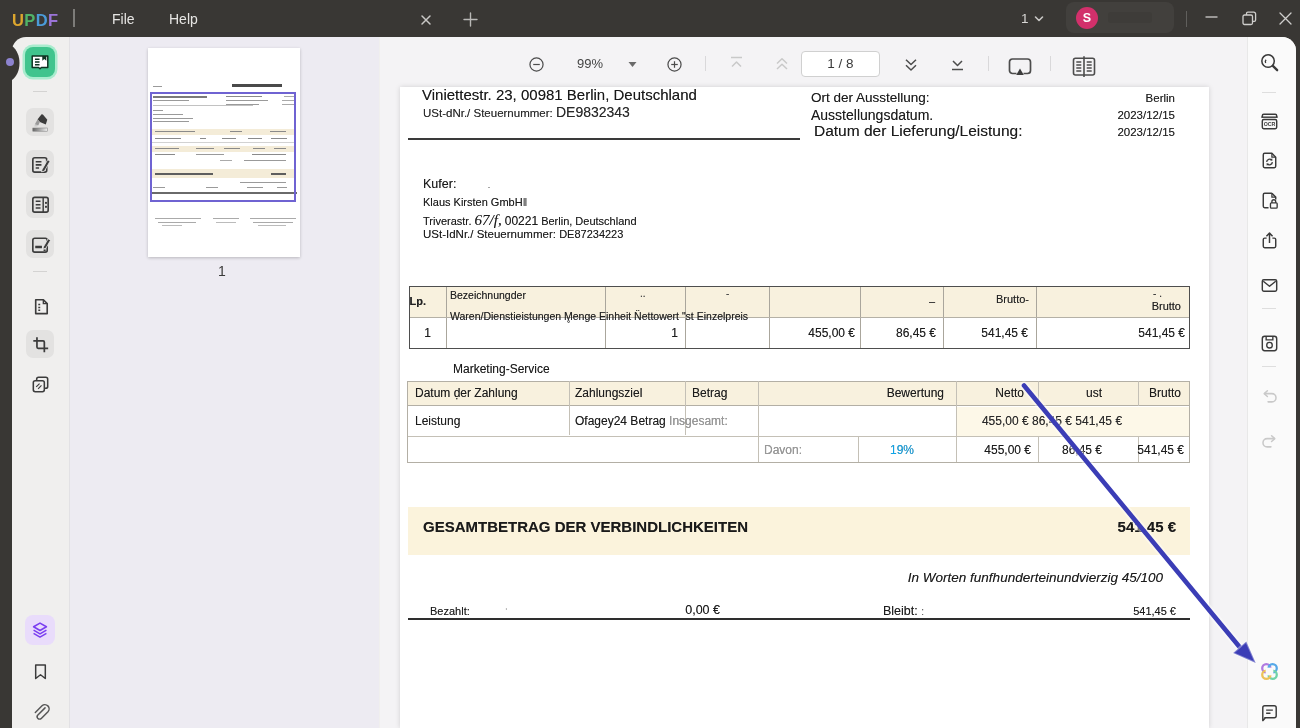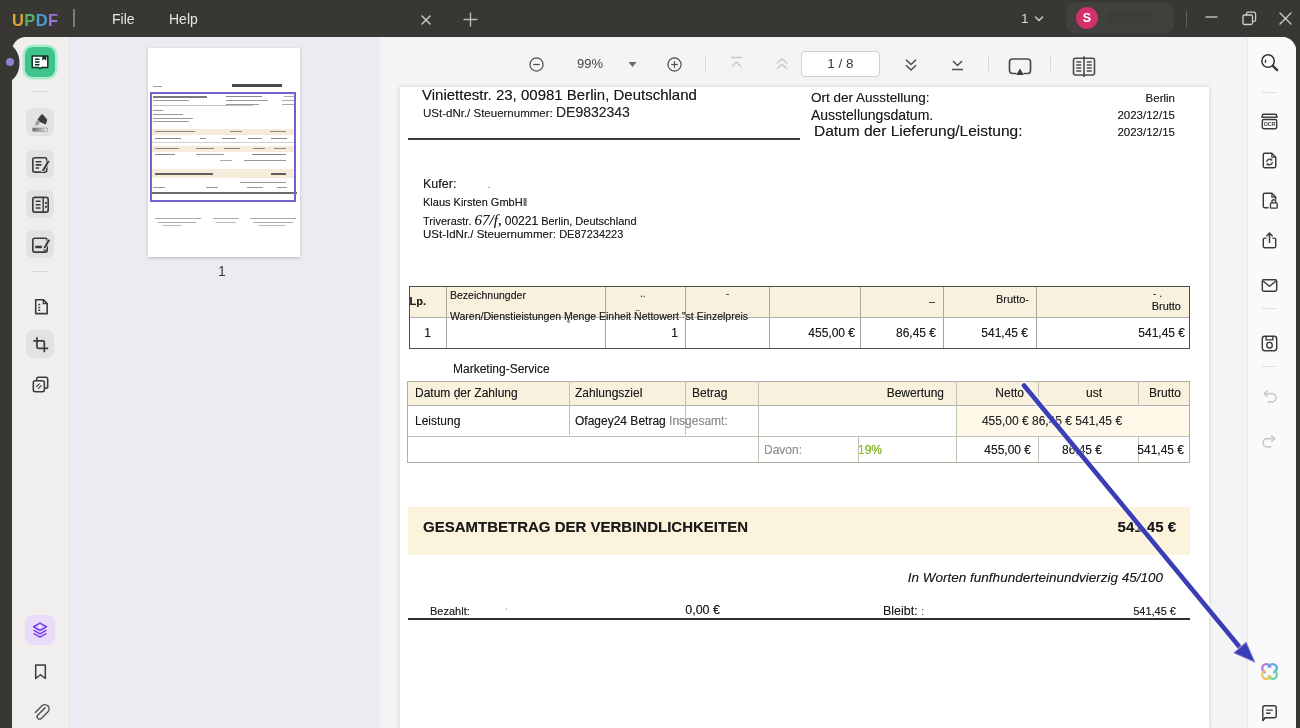--- a/index.html
+++ b/index.html
@@ -351,21 +351,21 @@
   <div class="cell" style="left:758px;top:386px;width:186px;text-align:right;font-size:12px;color:#1c1c1c;">Bewertung</div>
   <div class="cell" style="left:900px;top:386px;width:124px;text-align:right;font-size:12px;color:#1c1c1c;">Netto</div>
   <div class="cell" style="left:1038px;top:386px;width:64px;text-align:right;font-size:12px;color:#1c1c1c;">ust</div>
   <div class="cell" style="left:1100px;top:386px;width:81px;text-align:right;font-size:12px;color:#1c1c1c;">Brutto</div>
 
   <div class="cell" style="left:415px;top:414px;font-size:12px;color:#1c1c1c;">Leistung</div>
   <div class="cell" style="left:575px;top:414px;font-size:12px;color:#1c1c1c;">Ofagey24 Betrag <span style="color:#999;">Insgesamt:</span></div>
   <div class="cell" style="left:955px;top:414px;width:194px;text-align:center;font-size:12px;color:#2a2a2a;">455,00 € 86,45 € 541,45 €</div>
 
   <div class="cell" style="left:764px;top:443px;font-size:12px;color:#999;">Davon:</div>
-  <div class="cell" style="left:858px;top:443px;width:88px;text-align:left;font-size:12px;color:#84cc16;">19%</div>
+  <div class="cell" style="left:858px;top:443px;width:88px;text-align:center;font-size:12px;color:#0ea5e9;">19%</div>
   <div class="cell" style="left:956px;top:443px;width:75px;text-align:right;font-size:12px;color:#1c1c1c;">455,00 €</div>
   <div class="cell" style="left:1038px;top:443px;width:64px;text-align:right;font-size:12px;color:#1c1c1c;">86,45 €</div>
   <div class="cell" style="left:1120px;top:443px;width:64px;text-align:right;font-size:12px;color:#1c1c1c;">541,45 €</div>
 
   <div class="doc" style="left:408px;top:507px;width:782px;height:48px;background:#fbf3dc;"></div>
   <div class="doc" style="left:423px;top:518px;font-size:15px;font-weight:bold;color:#1a1a1a;">GESAMTBETRAG DER VERBINDLICHKEITEN</div>
   <div class="doc" style="left:1000px;top:518px;width:176px;text-align:right;font-size:15px;font-weight:bold;color:#1a1a1a;">541,45 €</div>
   <div class="doc" style="left:800px;top:570px;width:363px;text-align:right;font-size:13.5px;font-style:italic;color:#1c1c1c;">In Worten funfhunderteinundvierzig 45/100</div>
 
   <div class="doc" style="left:430px;top:605px;font-size:11px;color:#1c1c1c;">Bezahlt: <span style="color:#888;font-size:9px;margin-left:32px;">ʿ</span></div>

